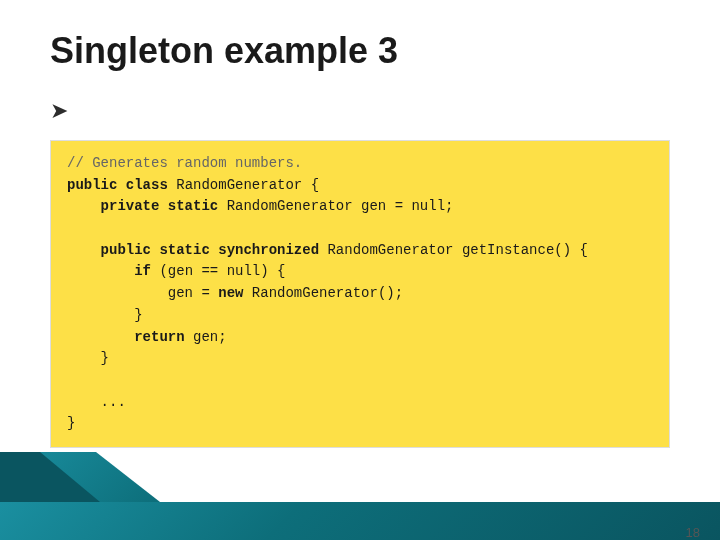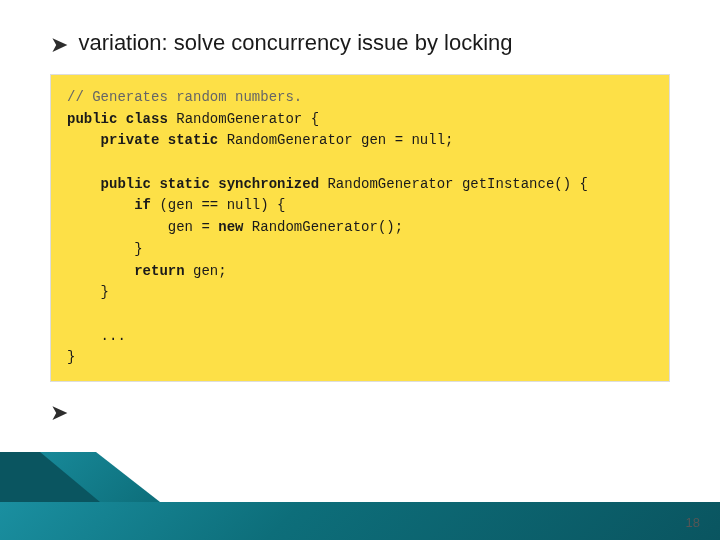--- a/index.html
+++ b/index.html
@@ -88,21 +88,21 @@
       left: 0;
       width: 720px;
       height: 38px;
       background: linear-gradient(135deg, #1a8fa0 0%, #0d6e7a 40%, #0a5560 100%);
       display: flex;
       align-items: center;
     }
 
     .page-number {
       position: absolute;
-      bottom: 10px;
+      bottom: 0;
       right: 20px;
       font-size: 13px;
       color: #555;
     }
 
     .teal-accent {
       position: absolute;
       bottom: 38px;
       left: 0;
       width: 160px;
@@ -119,24 +119,24 @@
       height: 50px;
       background: #0a5560;
       clip-path: polygon(0 100%, 100% 100%, 40% 0%, 0% 0%);
     }
   </style>
 </head>
 <body>
 
 <div class="slide">
 
+  <h1 class="title">Singleton example 3</h1>
 
   <div class="bullet-item">
     <span class="bullet-arrow">➤</span>
-    <span class="bullet-text">variation: solve concurrency issue by locking</span>
   </div>
 
   <div class="code-block"><span style="color:#666;">// Generates random numbers.</span>
 <span><span class="code-keyword">public class</span> RandomGenerator {</span>
 <span>    <span class="code-keyword">private static</span> RandomGenerator gen = null;</span>
 
 <span>    <span class="code-keyword">public static <strong>synchronized</strong></span> RandomGenerator getInstance() {</span>
 <span>        <span class="code-keyword">if</span> (gen == null) {</span>
 <span>            gen = <span class="code-keyword">new</span> RandomGenerator();</span>
 <span>        }</span>

